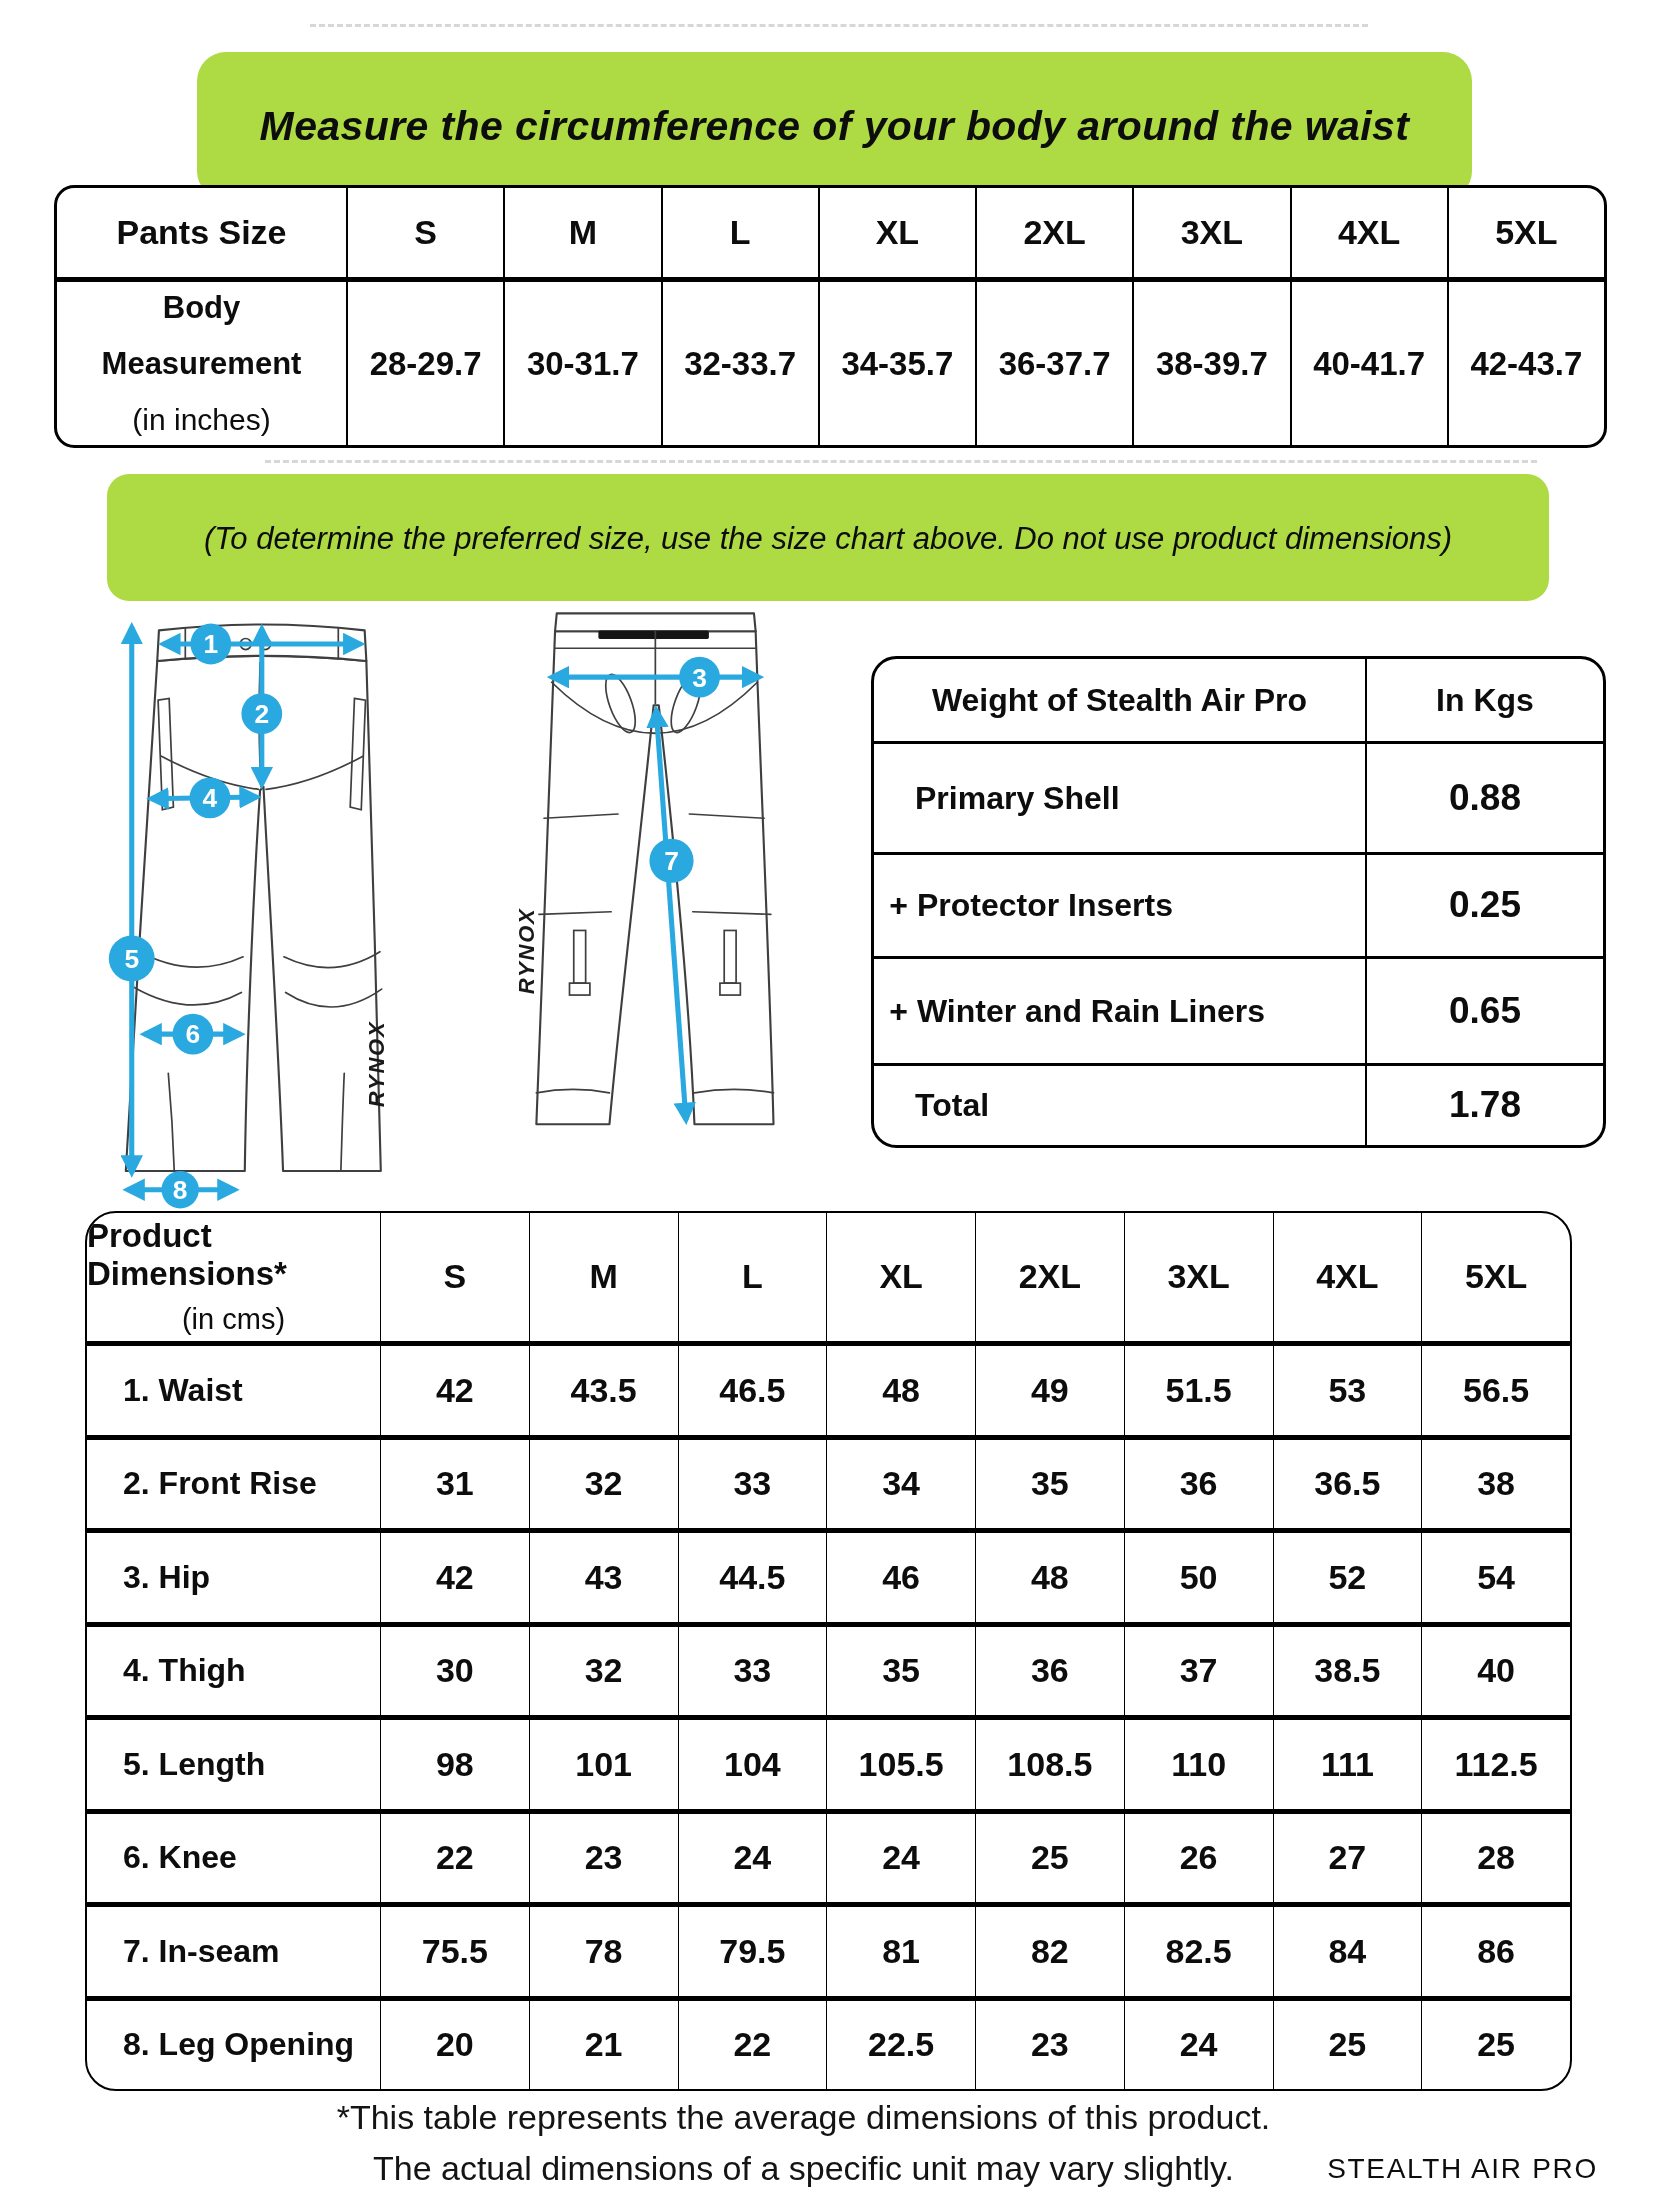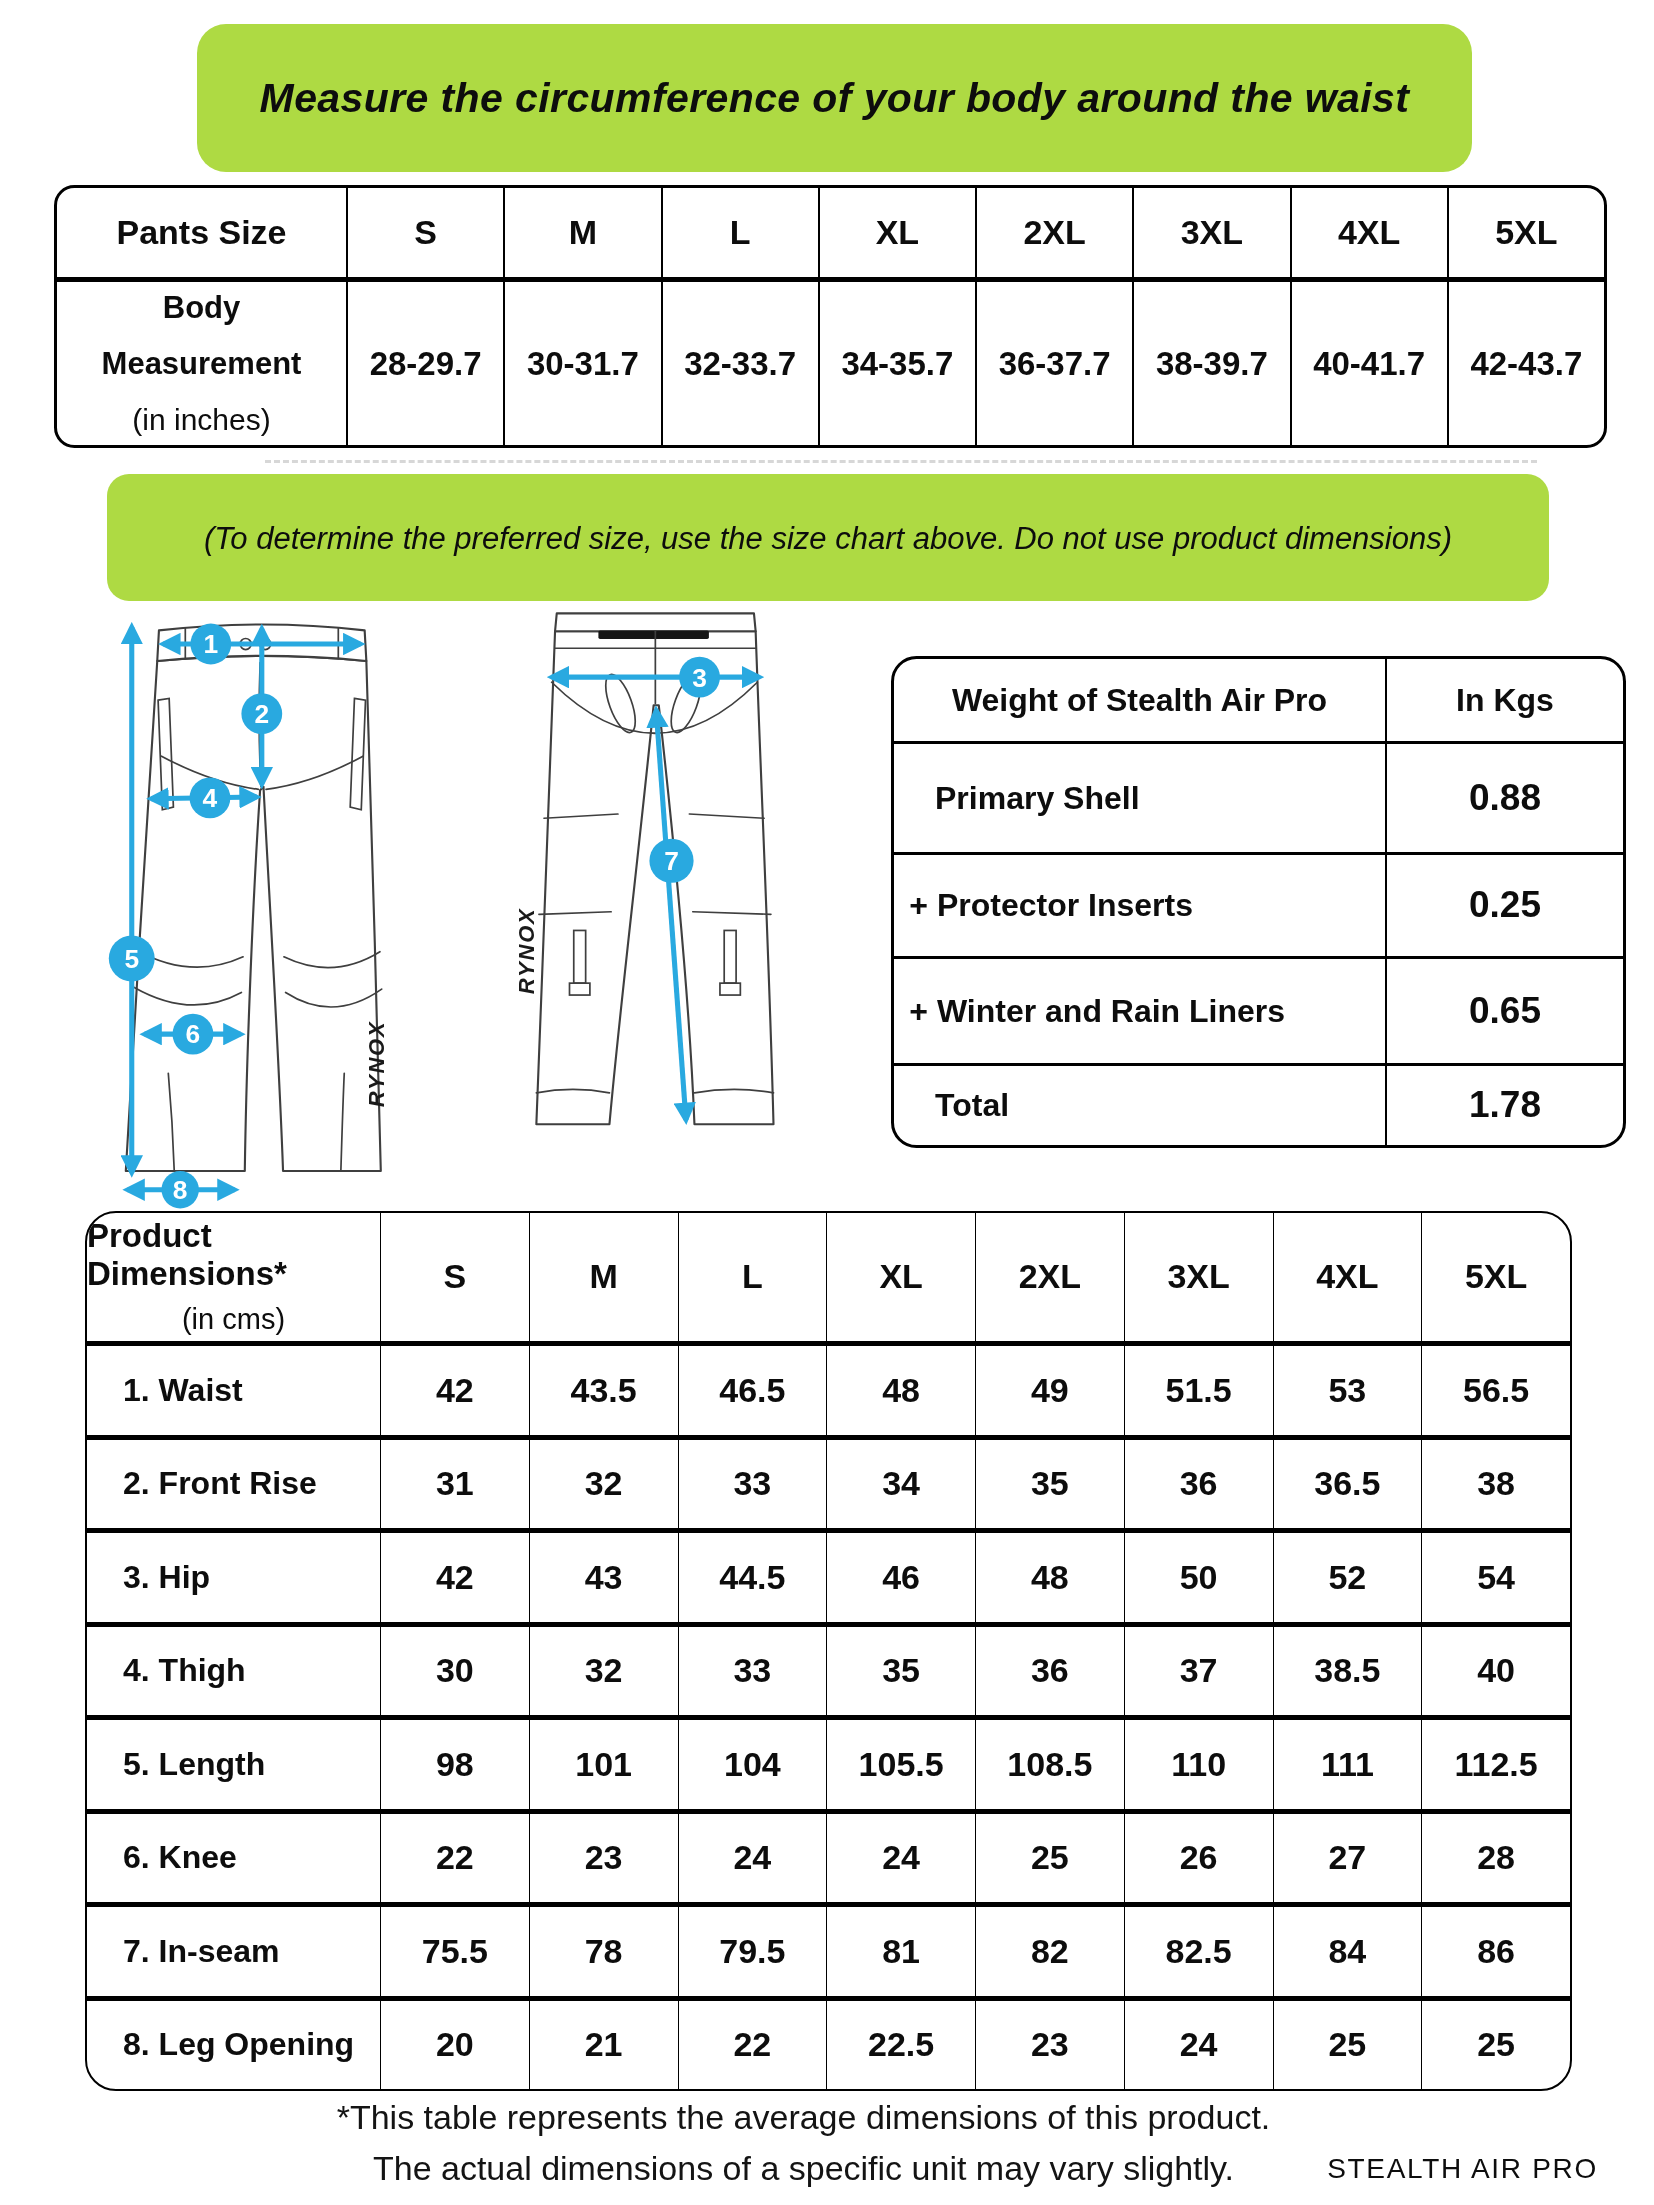--- a/index.html
+++ b/index.html
@@ -2,21 +2,21 @@
 <html style="font-size:13.6px"><head>
 <meta charset="utf-8">
 <style>
   html,body{margin:0;padding:0;background:#ffffff;}
   .page{position:relative;width:1654px;height:2205px;background:#ffffff;
         font-family:"Liberation Sans",sans-serif;color:#0d0d0d;overflow:hidden;}
 
   
   .banner{position:absolute;background:#aeda43;display:flex;flex-direction:column;
           align-items:center;justify-content:center;text-align:center;}
-  .banner1{left:197px;top:24px;width:1275px;height:148px;border-radius:29px;}
+  .banner1{left:197px;top:52px;width:1275px;height:148px;border-radius:29px;}
   .banner1 .t{font-size:41px;font-weight:bold;font-style:italic;letter-spacing:0.4px;}
   .banner2{left:107px;top:474px;width:1442px;height:124px;border-radius:22px;gap:10.2px;padding-top:3.4px;}
   .banner2 .t{font-size:38px;font-weight:bold;font-style:italic;}
   .banner2 .s{font-size:31px;font-style:italic;font-weight:normal;}
 
   .dashline{position:absolute;height:0;border-top:3.4px dashed #d7d7d7;}
   .dash1{left:310px;top:24px;width:1058px;}
   .dash2{left:265px;top:460px;width:1272px;}
 
   
@@ -42,21 +42,21 @@
   .seam{fill:none;stroke:#3f3f3f;stroke-width:2;stroke-linecap:round;}
   .cyan{stroke:#29a9e0;stroke-width:6;fill:none;}
   .callout-c{fill:#29a9e0;}
   .callout-n{fill:#ffffff;font-weight:bold;font-size:31px;text-anchor:middle;}
   .brand{font-size:26px;font-weight:bold;font-style:italic;letter-spacing:2px;fill:#1a1a1a;}
 
   
   .weight-table{position:absolute;left:871px;top:656px;width:729px;height:486px;
                 border:3.4px solid #000;border-radius:25.5px;overflow:hidden;background:#fff;
                 display:grid;grid-template-columns:1fr 238px;
-                grid-template-rows:82px 111px 104px 107px 1fr;font-weight:bold;margin-left:20px;}
+                grid-template-rows:82px 111px 104px 107px 1fr;font-weight:bold;}
   .weight-table .head{font-size:32px;}
   .weight-table .label{justify-content:flex-start;padding-left:41px;font-size:32px;}
   .weight-table .label.plus{padding-left:15.3px;}
   .weight-table .val{font-size:37px;}
 
   
   .dim-table{position:absolute;left:85px;top:1211px;width:1483px;height:876px;
              border:2.6px solid #000;border-radius:31px;overflow:hidden;background:#fff;
              display:grid;grid-template-columns:293px repeat(8,1fr);
              grid-template-rows:128px repeat(8,1fr);}

